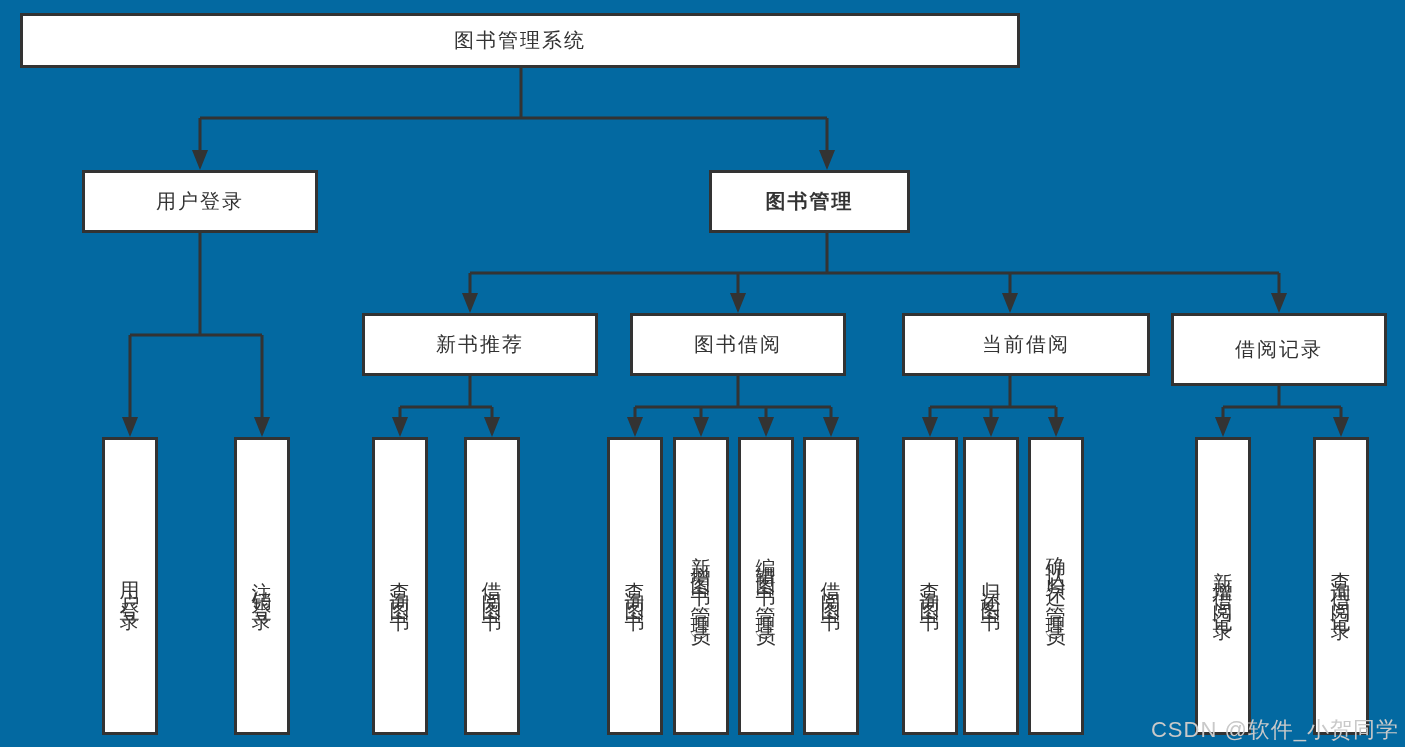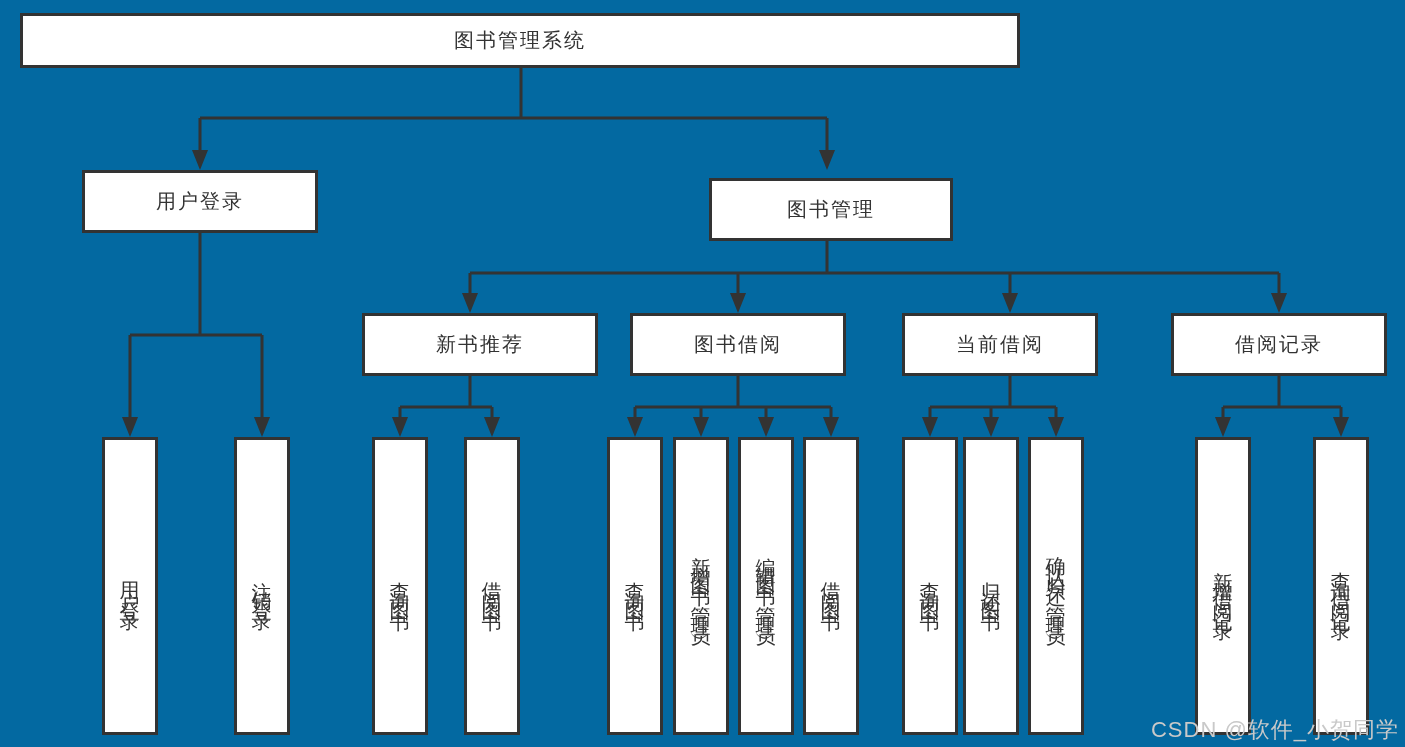--- a/index.html
+++ b/index.html
@@ -97,34 +97,34 @@
     </g>
   </svg>
 
   <div class="box" style="left:20px; top:13px; width:1000px; height:55px;">
     <span>图书管理系统</span>
   </div>
 
   <div class="box" style="left:82px; top:170px; width:236px; height:63px;">
     <span>用户登录</span>
   </div>
-  <div class="box" style="left:709px; top:178px; width:244px; height:63px;">
+  <div class="box" style="left:709px; top:170px; width:201px; height:63px;font-weight:bold;">
     <span>图书管理</span>
   </div>
 
   <div class="box" style="left:362px; top:313px; width:236px; height:63px;">
     <span>新书推荐</span>
   </div>
   <div class="box" style="left:630px; top:313px; width:216px; height:63px;">
     <span>图书借阅</span>
   </div>
-  <div class="box" style="left:902px; top:313px; width:196px; height:63px;">
+  <div class="box" style="left:902px; top:313px; width:248px; height:63px;">
     <span>当前借阅</span>
   </div>
-  <div class="box" style="left:1171px; top:313px; width:216px; height:63px;">
+  <div class="box" style="left:1171px; top:313px; width:216px; height:73px;">
     <span>借阅记录</span>
   </div>
 
   <div class="box vbox" style="left:102px; top:437px; width:56px; height:298px;">
     <span>用户登录</span>
   </div>
   <div class="box vbox" style="left:234px; top:437px; width:56px; height:298px;">
     <span>注销登录</span>
   </div>
 

